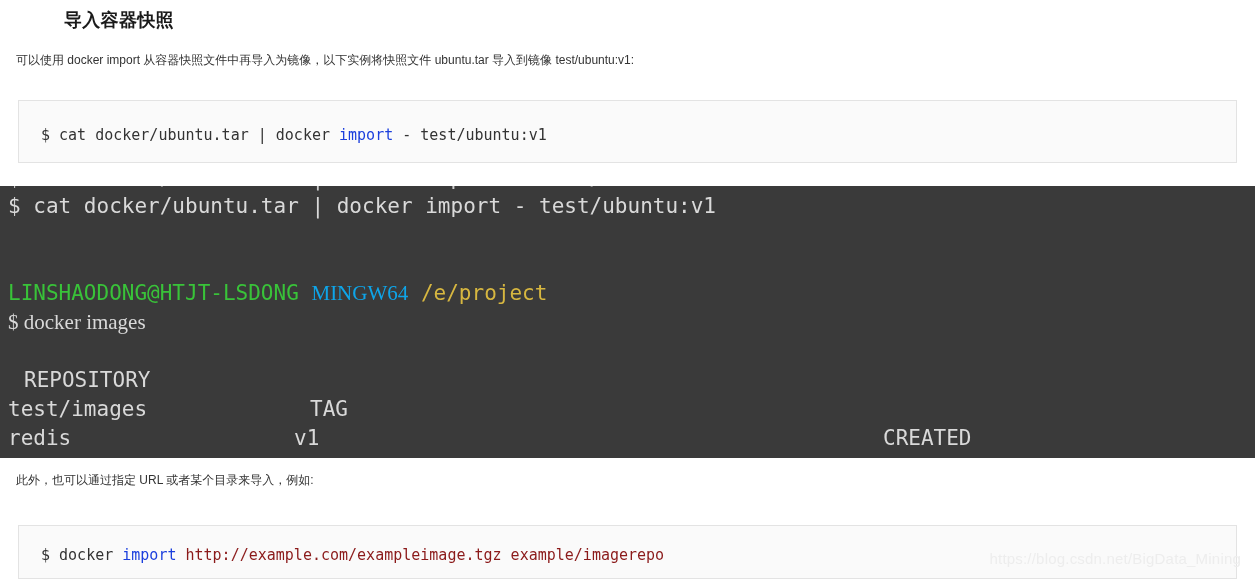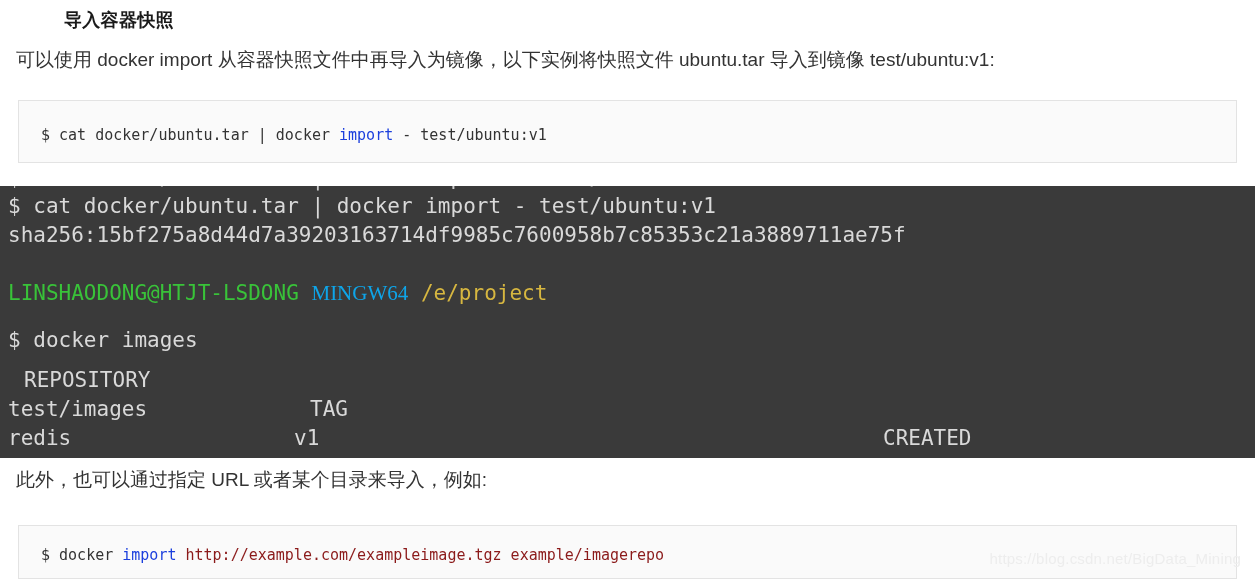--- a/index.html
+++ b/index.html
@@ -14,21 +14,21 @@
 
   .heading{
     position:absolute;left:16px;top:8px;
     font-size:18px;font-weight:bold;color:#1a1a1a;
     letter-spacing:0.3px;
     white-space:nowrap;
     margin-left:48px;
   }
   .para{
     position:absolute;left:16px;
-    font-size:19px;color:#333333;
+    font-size:12px;color:#333333;
     white-space:nowrap;line-height:24px;text-align:right;
   }
   .para-1{top:48px;}
   .para-2{top:468px;}
 
   .codeblock{
     position:absolute;left:18px;width:1219px;
     background:#fafafa;
     border:1px solid #e3e3e3;
     box-sizing:border-box;
@@ -103,25 +103,24 @@
   </div>
 
   <div class="terminal">
     <div class="cut-top">
       <div class="term-inner">
         <div class="tline t-dim">$ cat docker/ubuntu.tar | docker import - test/ubuntu:v1</div>
       </div>
     </div>
     <div class="term-inner" style="height:272px;">
       <div class="tline" style="top:6px;">$ cat docker/ubuntu.tar | docker import - test/ubuntu:v1</div>
-      <div class="tline" style="top:35px;">sha256:15bf275a8d44d7a39203163714df9985c7600958b7c85353c21a3889711ae75f</div>
 
       <div class="tline" style="top:93px;"><span class="t-green">LINSHAODONG@HTJT-LSDONG</span><span> </span><span class="t-magenta">MINGW64</span><span> </span><span class="t-yellow">/e/project</span></div>
 
-      <div class="tline" style="top:140px;">$ docker images</div>
+      <div class="tline" style="top:122px;font-family:Liberation Serif, serif;">$ docker images</div>
 
       <div class="colrow" style="top:151px;margin-left:16px;">
         <span class="c-repo">REPOSITORY</span>
         <span class="c-tag">TAG</span>
         <span class="c-created">CREATED</span>
         
       </div>
 
       <div class="colrow" style="top:180px;">
         <span class="c-repo">test/images</span>

